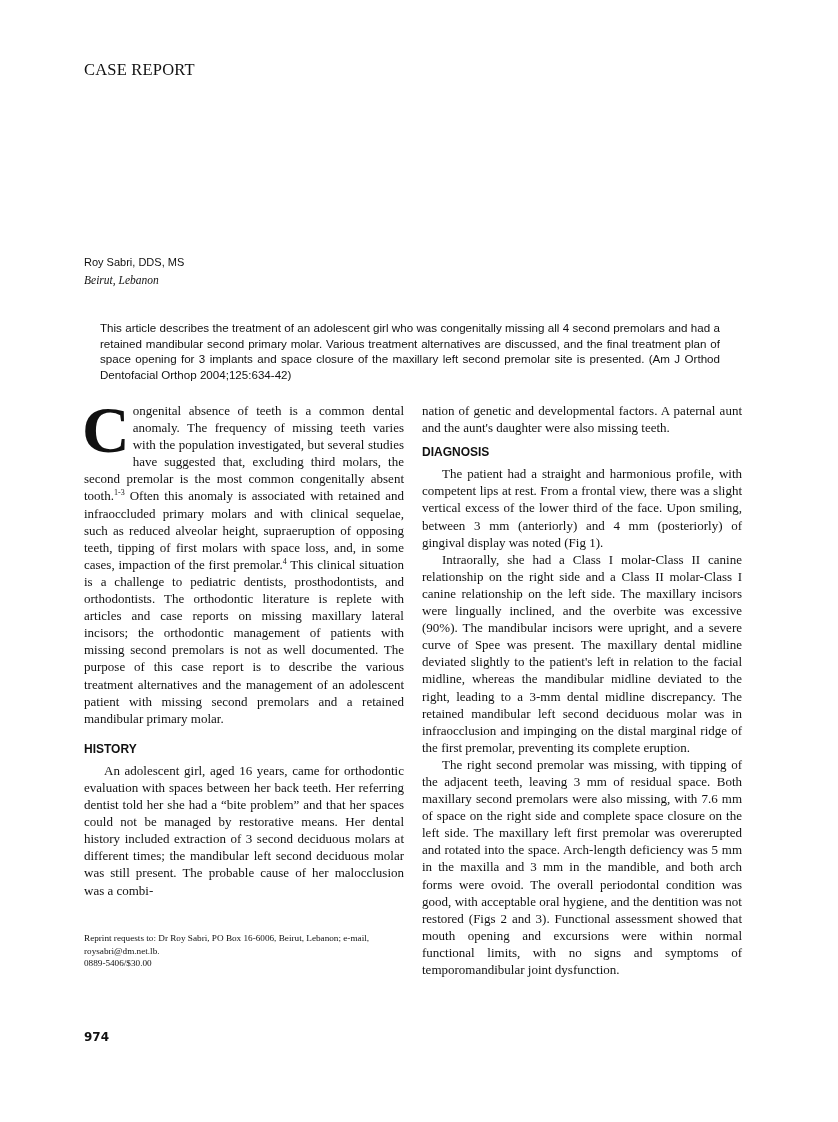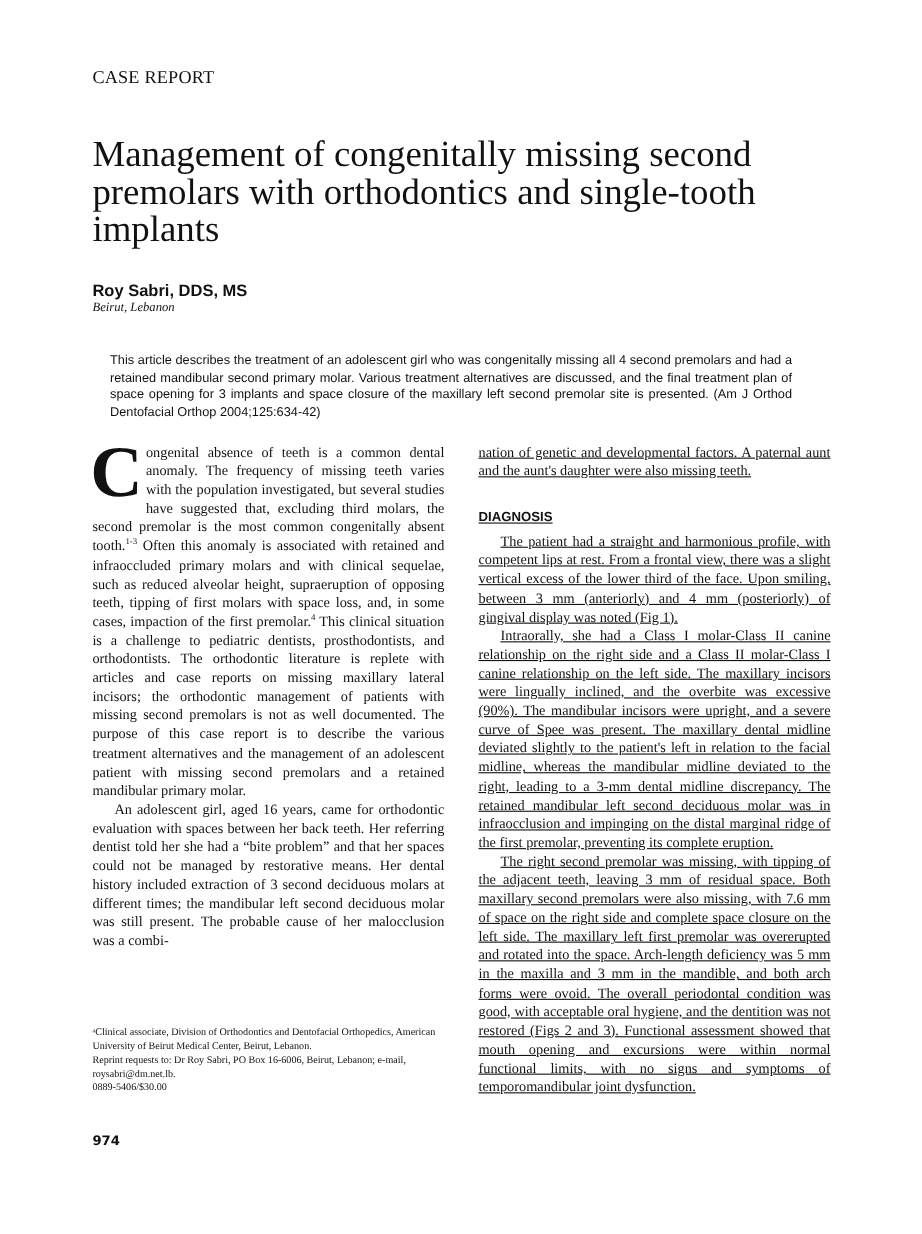--- a/index.html
+++ b/index.html
@@ -1,65 +1,64 @@
 <!DOCTYPE html>
 <html><head>
 <meta charset="utf-8">
 <style>
   html, body { margin: 0; padding: 0; background: #ffffff; }
   body { width: 838px; height: 1122px; position: relative; overflow: hidden; color: #111; }
   .page { position: absolute; left: 0; top: 0; width: 838px; height: 870px; }
   .section-label { position: absolute; left: 84px; top: 60px; font-family: "Liberation Serif", serif; font-size: 16.5px; letter-spacing: 0.2px; }
   .title { position: absolute; left: 84px; top: 124px; width: 680px; font-family: "Liberation Serif", serif; font-size: 33.5px; line-height: 34px; font-weight: normal; margin: 0; }
-  .author { position: absolute; left: 84px; top: 256px; font-family: "Liberation Sans", sans-serif; font-size: 15px; font-weight: bold; }
+  .author { position: absolute; left: 84px; top: 256px; font-family: "Liberation Sans", sans-serif; font-size: 11px; font-weight: normal; }
   .affil { position: absolute; left: 84px; top: 274px; font-family: "Liberation Serif", serif; font-size: 11.5px; font-style: italic; }
   .abstract { position: absolute; left: 84px; top: 304px; width: 620px; font-family: "Liberation Sans", sans-serif; font-size: 11.6px; line-height: 15.5px; text-align: justify; margin: 16px; }
   .col { position: absolute; top: 402px; width: 320px; font-family: "Liberation Serif", serif; font-size: 13px; line-height: 17.1px; text-align: justify; }
   .col-left { left: 84px; }
-  .col-right { left: 435px; text-decoration: underline; }
+  .col-right { left: 422px; }
   .col p { margin: 0; }
   .col p.indent { text-indent: 20px; }
   .dropcap { float: left; font-family: "Liberation Serif", serif; font-weight: bold; font-size: 66px; line-height: 52px; margin: 2px 3px 0 -2px; height: 52px; }
   .heading { font-family: "Liberation Sans", sans-serif; font-weight: bold; font-size: 12px; margin: 14px 0 4px 0; text-align: left; }
-  .col-right .heading.first { margin-top: 26px; }
+  .col-right .heading.first { margin-top: 8px; }
   sup { font-size: 8px; line-height: 0; }
   .footnotes { position: absolute; left: 84px; top: 932px; width: 320px; font-family: "Liberation Serif", serif; font-size: 9.2px; line-height: 12.6px; }
   .footnotes div { margin: 0; }
   .page-number { position: absolute; left: 84px; top: 1030px; font-family: "DejaVu Sans", sans-serif; font-weight: bold; font-size: 12px; }
 </style>
 </head>
 <body>
 
 <div class="page">
 
   <div class="section-label">CASE REPORT</div>
 
-  <h1 class="title">Management of congenitally missing second premolars with orthodontics and single-tooth implants</h1>
 
   <div class="author">Roy Sabri, DDS, MS</div>
   <div class="affil">Beirut, Lebanon</div>
 
   <p class="abstract">This article describes the treatment of an adolescent girl who was congenitally missing all 4 second premolars and had a retained mandibular second primary molar. Various treatment alternatives are discussed, and the final treatment plan of space opening for 3 implants and space closure of the maxillary left second premolar site is presented. (Am J Orthod Dentofacial Orthop 2004;125:634-42)</p>
 
   <div class="col col-left">
     <p><span class="dropcap">C</span><span>ongenital absence of teeth is a common dental anomaly. The frequency of missing teeth varies with the population investigated, but several studies have suggested that, excluding third molars, the second premolar is the most common congenitally absent tooth.</span><sup>1-3</sup><span> Often this anomaly is associated with retained and infraoccluded primary molars and with clinical sequelae, such as reduced alveolar height, supraeruption of opposing teeth, tipping of first molars with space loss, and, in some cases, impaction of the first premolar.</span><sup>4</sup><span> This clinical situation is a challenge to pediatric dentists, prosthodontists, and orthodontists. The orthodontic literature is replete with articles and case reports on missing maxillary lateral incisors; the orthodontic management of patients with missing second premolars is not as well documented. The purpose of this case report is to describe the various treatment alternatives and the management of an adolescent patient with missing second premolars and a retained mandibular primary molar.</span></p>
 
+    <div class="heading">HISTORY</div>
     <p class="indent">An adolescent girl, aged 16 years, came for orthodontic evaluation with spaces between her back teeth. Her referring dentist told her she had a “bite problem” and that her spaces could not be managed by restorative means. Her dental history included extraction of 3 second deciduous molars at different times; the mandibular left second deciduous molar was still present. The probable cause of her malocclusion was a combi-</p>
   </div>
 
   <div class="col col-right">
     <p>nation of genetic and developmental factors. A paternal aunt and the aunt's daughter were also missing teeth.</p>
 
     <div class="heading first">DIAGNOSIS</div>
     <p class="indent">The patient had a straight and harmonious profile, with competent lips at rest. From a frontal view, there was a slight vertical excess of the lower third of the face. Upon smiling, between 3 mm (anteriorly) and 4 mm (posteriorly) of gingival display was noted (Fig 1).</p>
     <p class="indent">Intraorally, she had a Class I molar-Class II canine relationship on the right side and a Class II molar-Class I canine relationship on the left side. The maxillary incisors were lingually inclined, and the overbite was excessive (90%). The mandibular incisors were upright, and a severe curve of Spee was present. The maxillary dental midline deviated slightly to the patient's left in relation to the facial midline, whereas the mandibular midline deviated to the right, leading to a 3-mm dental midline discrepancy. The retained mandibular left second deciduous molar was in infraocclusion and impinging on the distal marginal ridge of the first premolar, preventing its complete eruption.</p>
     <p class="indent">The right second premolar was missing, with tipping of the adjacent teeth, leaving 3 mm of residual space. Both maxillary second premolars were also missing, with 7.6 mm of space on the right side and complete space closure on the left side. The maxillary left first premolar was overerupted and rotated into the space. Arch-length deficiency was 5 mm in the maxilla and 3 mm in the mandible, and both arch forms were ovoid. The overall periodontal condition was good, with acceptable oral hygiene, and the dentition was not restored (Figs 2 and 3). Functional assessment showed that mouth opening and excursions were within normal functional limits, with no signs and symptoms of temporomandibular joint dysfunction.</p>
   </div>
 
   <div class="footnotes">
-    <div>ᵃClinical associate, Division of Orthodontics and Dentofacial Orthopedics, American University of Beirut Medical Center, Beirut, Lebanon.</div>
     <div>Reprint requests to: Dr Roy Sabri, PO Box 16-6006, Beirut, Lebanon; e-mail, roysabri@dm.net.lb.</div>
     <div>0889-5406/$30.00</div>
   </div>
 
   <div class="page-number">974</div>
 
 </div>
 
 </body></html>

